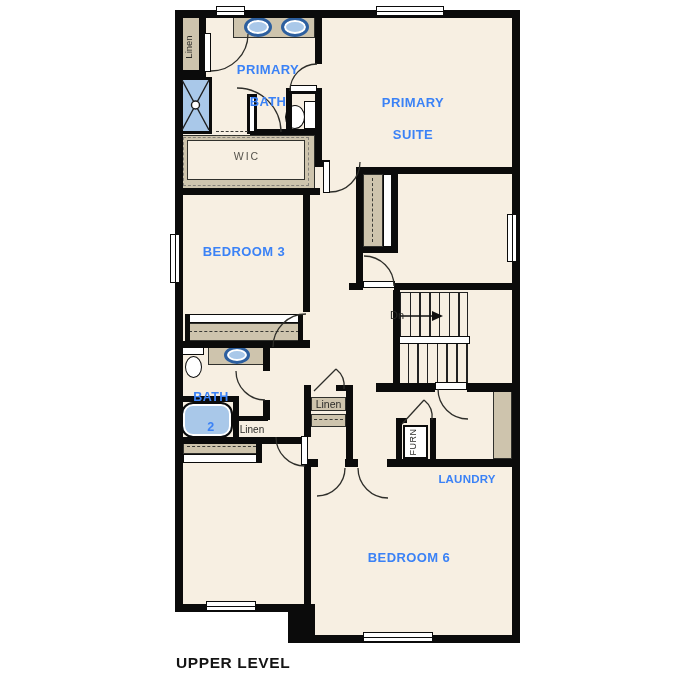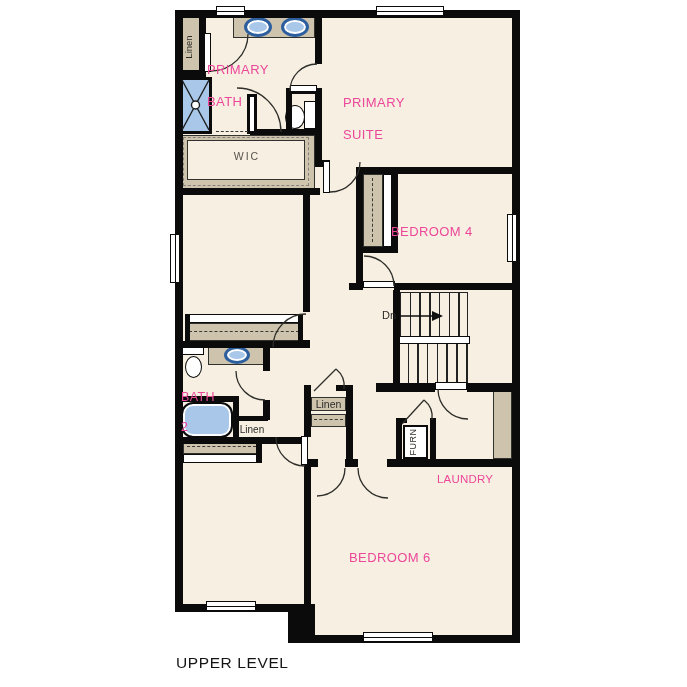--- a/index.html
+++ b/index.html
@@ -17,25 +17,25 @@
   .dash-h{position:absolute;border-top:1.6px dashed #3a3a35;}
   .dash-v{position:absolute;border-left:1.6px dashed #3a3a35;}
   .dash-rect{position:absolute;border:1.5px dashed #85817a;box-sizing:border-box;}
   .fix-blue{position:absolute;background:var(--fixture-fill,#a9c8e9);box-sizing:border-box;}
   .sink{position:absolute;border:3px solid var(--fixture-ring,#2d5f9f);background:var(--fixture-fill,#a9c8e9);
         border-radius:50%;box-shadow:inset 0 0 0 2px #fff;box-sizing:border-box;}
   .toilet-tank{position:absolute;background:#fff;border:1.5px solid #0b0b0b;box-sizing:border-box;}
   .toilet-bowl{position:absolute;background:#fff;border:1.5px solid #0b0b0b;border-radius:50%;box-sizing:border-box;}
   .treads{position:absolute;background:repeating-linear-gradient(90deg,#222 0 1.4px,transparent 1.4px 9.7px);
           border-right:1.3px solid #222;box-sizing:border-box;}
-  .room-label{position:absolute;font-weight:normal;font-size:13px;letter-spacing:.4px;color:#ec4899;
-              text-align:left;line-height:16px;white-space:pre-line;}
+  .room-label{position:absolute;font-weight:bold;font-size:13px;letter-spacing:.4px;color:#3b82f6;
+              text-align:center;line-height:16px;white-space:pre-line;}
   .small-label{position:absolute;font-size:10.5px;color:#2b2b28;text-align:center;}
   .rot{transform:rotate(-90deg);transform-origin:center center;}
-  .title{position:absolute;font-weight:normal;font-size:15.5px;letter-spacing:.6px;color:#141414;}
+  .title{position:absolute;font-weight:bold;font-size:15.5px;letter-spacing:.6px;color:#141414;}
   svg.overlay{position:absolute;left:0;top:0;pointer-events:none;}
 </style>
 </head>
 <body>
 
 <div id="canvas">
 
   <div class="floor" style="left:179px;top:13px;width:335px;height:594px;"></div>
   <div class="floor" style="left:310px;top:13px;width:204px;height:625px;"></div>
 
@@ -190,27 +190,27 @@
 
   <div class="room-label" style="left:207px;top:46px;width:122px;">
     <span>PRIMARY</span><br>
     <span>BATH</span>
   </div>
   <div class="room-label" style="left:343px;top:79px;width:140px;">
     <span>PRIMARY</span><br>
     <span>SUITE</span>
   </div>
   <div class="small-label" style="left:222px;top:150px;width:50px;color:#55524b;letter-spacing:2px;">WIC</div>
-  <div class="room-label" style="left:391px;top:224px;width:120px;">BEDROOM 4</div>
+  <div class="room-label" style="left:184px;top:244px;width:120px;">BEDROOM 3</div>
   <div class="room-label" style="left:181px;top:375px;width:60px;font-size:12.5px;line-height:15px;">
     <span>BATH</span><br>
     <span>2</span>
   </div>
   <div class="room-label" style="left:349px;top:550px;width:120px;">BEDROOM 6</div>
   <div class="room-label" style="left:437px;top:435px;width:60px;font-size:11.5px;letter-spacing:.2px;margin-top:36px;">LAUNDRY</div>
-  <div class="small-label" style="left:379px;top:309px;width:20px;font-size:11px;">Dn</div>
+  <div class="small-label" style="left:387px;top:309px;width:20px;font-size:11px;">Dn</div>
   <div class="small-label" style="left:311px;top:398px;width:35px;">Linen</div>
   <div class="small-label" style="left:237px;top:424px;width:30px;font-size:10px;">Linen</div>
   <div class="small-label rot" style="left:170px;top:40px;width:40px;height:14px;font-size:9.5px;">Linen</div>
   <div class="small-label rot" style="left:395px;top:435px;width:40px;height:14px;font-size:9px;letter-spacing:.5px;">FURN</div>
   <div class="title" style="left:176px;top:654px;">UPPER LEVEL</div>
 
 </div>
 
 </body></html>

